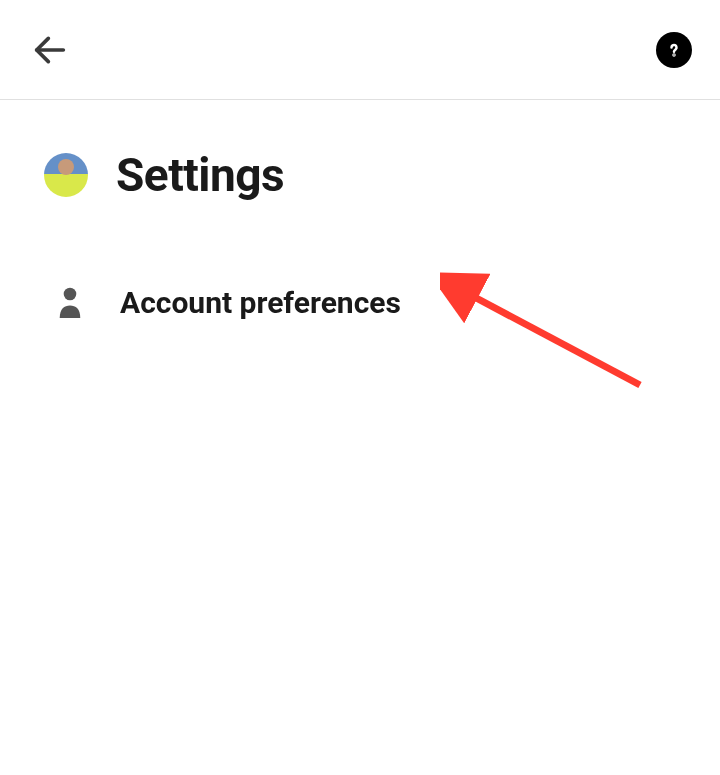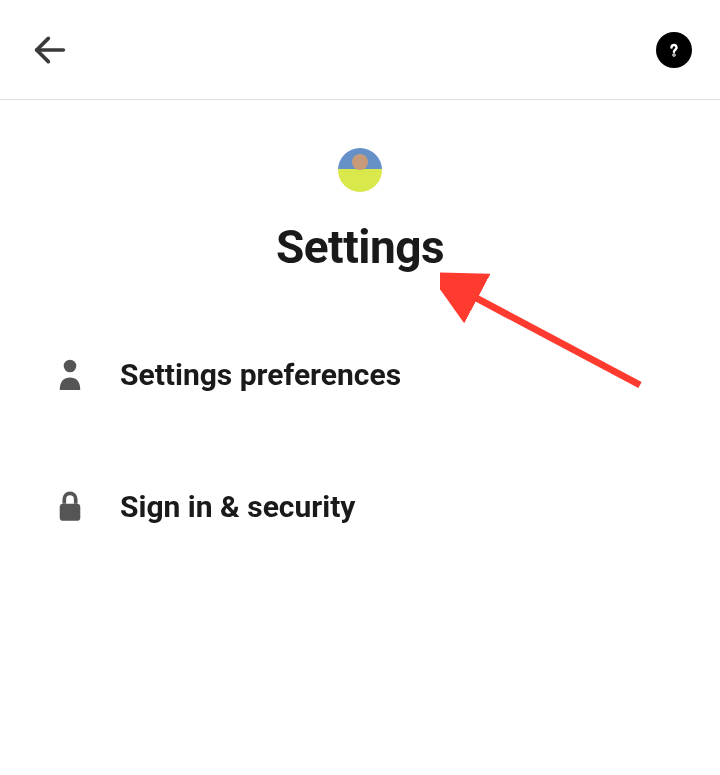--- a/index.html
+++ b/index.html
@@ -46,21 +46,20 @@
       font-weight: bold;
     }
     .content {
       padding: 48px 44px 0 44px;
     }
     .title-row {
       display: flex;
       align-items: center;
       gap: 28px;
       margin-bottom: 82px;
-      flex-direction: column;
     }
     .avatar {
       width: 44px;
       height: 44px;
       border-radius: 50%;
       background: linear-gradient(180deg, #6590c8 0%, #6590c8 48%, #d9e84a 48%, #d9e84a 100%);
       position: relative;
       overflow: hidden;
       flex-shrink: 0;
     }
@@ -134,32 +133,23 @@
     <h1 class="page-title">Settings</h1>
   </div>
 
   <div class="menu-item">
     <span class="menu-icon">
       <svg width="28" height="32" viewBox="0 0 24 28" fill="#555555">
         <circle cx="12" cy="7" r="5.5"></circle>
         <path d="M3 28 C3 20 7 17 12 17 C17 17 21 20 21 28 Z"></path>
       </svg>
     </span>
-    <span class="menu-label">Settings preferences</span>
+    <span class="menu-label">Account preferences</span>
   </div>
 
-  <div class="menu-item">
-    <span class="menu-icon">
-      <svg width="28" height="32" viewBox="0 0 24 28" fill="#555555">
-        <rect x="3" y="12" width="18" height="15" rx="3"></rect>
-        <path d="M7 12 V8 a5 5 0 0 1 10 0 V12" fill="none" stroke="#555555" stroke-width="3.2"></path>
-      </svg>
-    </span>
-    <span class="menu-label">Sign in &amp; security</span>
-  </div>
 
 
 </div>
 
 <svg class="arrow-annotation" width="220" height="150" viewBox="0 0 220 150">
   <defs>
     <marker id="arrowhead" markerWidth="8" markerHeight="8" refX="2" refY="4" orient="auto">
       <polygon points="0 0, 8 4, 0 8" fill="#FF3B2F"></polygon>
     </marker>
   </defs>

